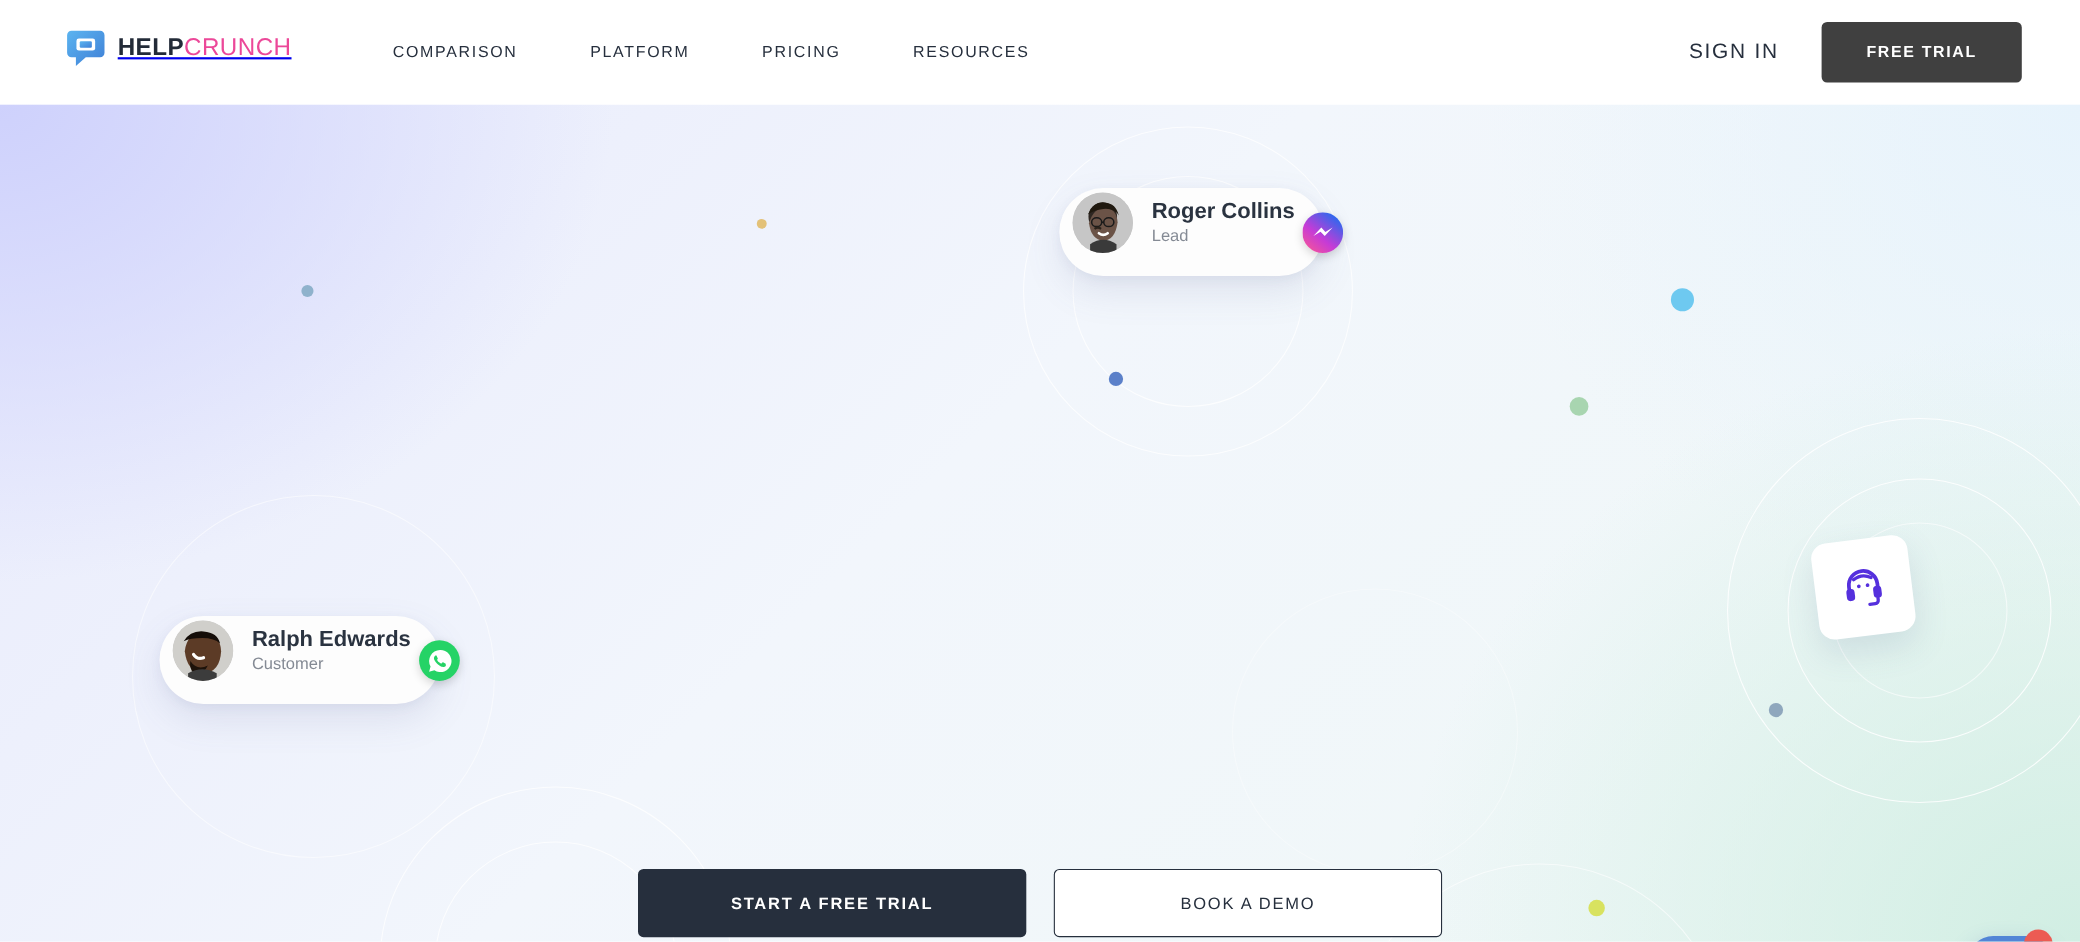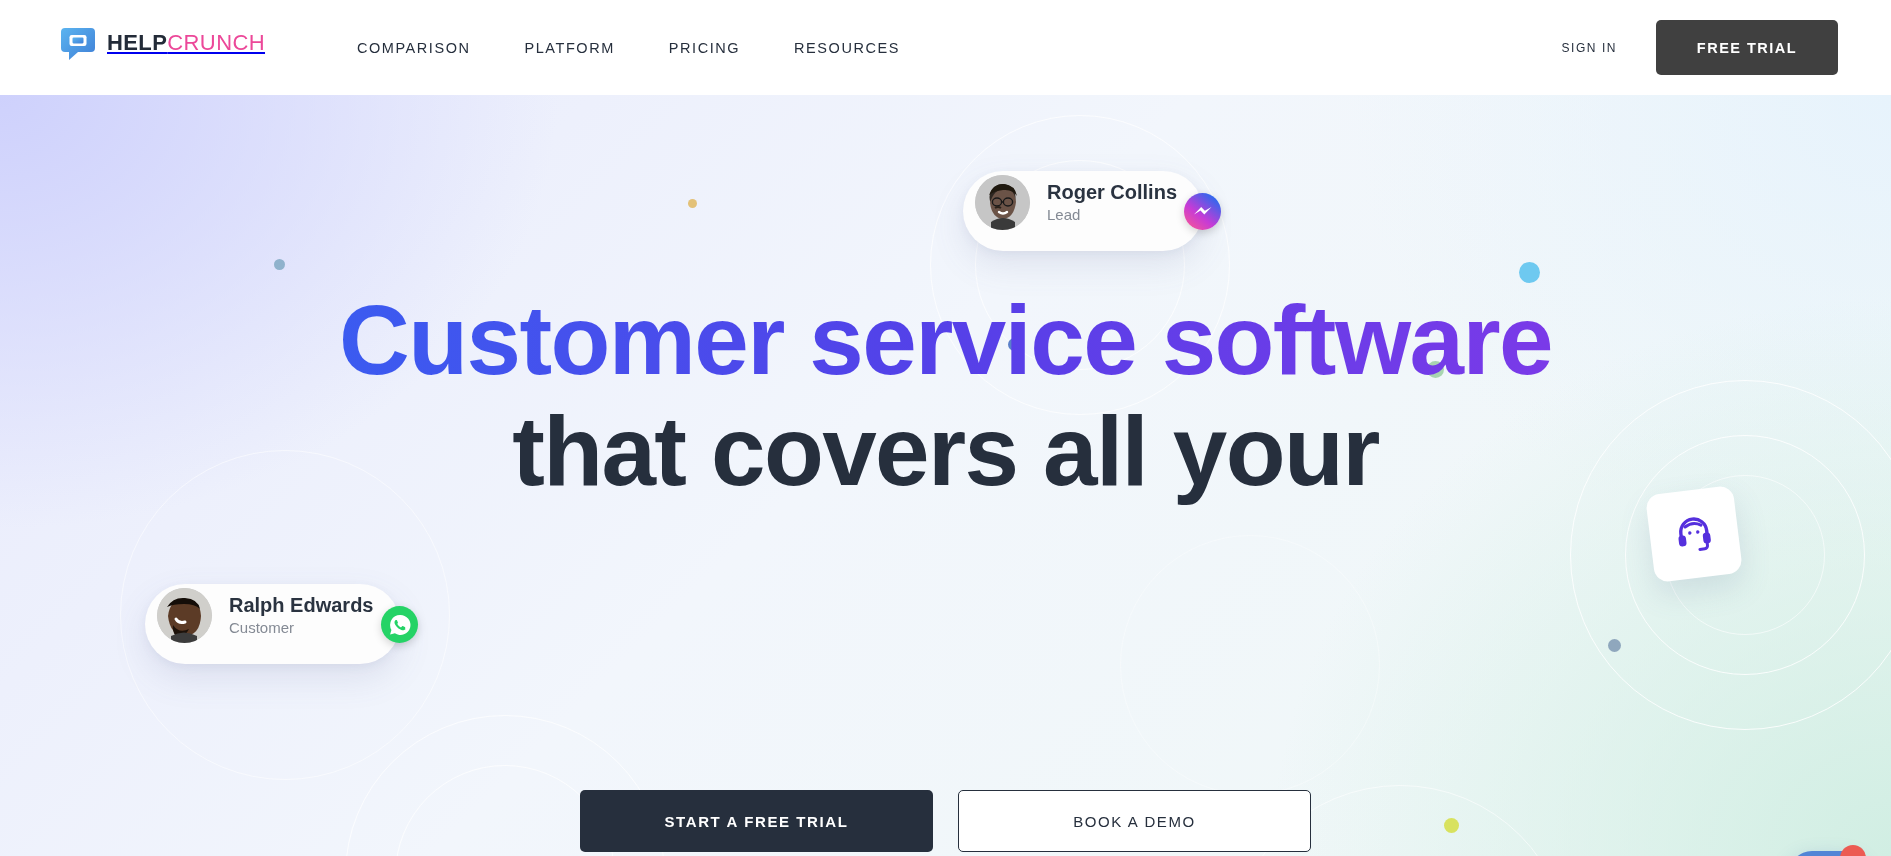--- a/index.html
+++ b/index.html
@@ -17,30 +17,30 @@
     background: #ffffff;
     display: flex; align-items: center;
     z-index: 40;
   }
   .logo { position: absolute; left: 60px; top: 25px; display: flex; align-items: center; gap: 11px; }
   .logo-mark { width: 36px; height: 36px; position: relative; }
   .logo-text { font-size: 22px; letter-spacing: 0.4px; line-height: 1; white-space: nowrap; }
   .logo-text .bold { font-weight: 700; color: #232b38; }
   .logo-text .light { font-weight: 400; color: #ec4899; }
 
-  .nav { position: absolute; left: 330px; top: 0; height: 95px; display: flex; align-items: center; gap: 0; }
+  .nav { position: absolute; left: 330px; top: 0; height: 95px; display: flex; align-items: center; gap: 12px; }
   .nav a {
     color: #262f3d; font-size: 14.5px; font-weight: 500;
     letter-spacing: 1.55px; text-decoration: none;
     padding: 0 27px; white-space: nowrap;
   }
 
   .header-right { position: absolute; right: 53px; top: 0; height: 95px; display: flex; align-items: center; gap: 0; }
   .signin {
-    color: #262f3d; font-size: 12px; font-weight: 500;
+    color: #262f3d; font-size: 19px; font-weight: 500;
     letter-spacing: 1.55px; text-decoration: none; white-space: nowrap;
     margin-right: 39px;
   }
   .free-trial-btn {
     background: #404040; color: #fff;
     font-size: 14.5px; font-weight: 700; letter-spacing: 1.5px;
     border: none; border-radius: 5px;
     width: 182px; height: 55px;
     cursor: pointer; white-space: nowrap;
   }
@@ -193,22 +193,22 @@
   <div class="dot" style="left:274px; top:164px; width:11px; height:11px; background:#8fb2cc;"></div>
   <div class="dot" style="left:688px; top:104px; width:9px;  height:9px;  background:#e3c178;"></div>
   <div class="dot" style="left:1519px;top:167px; width:21px; height:21px; background:#6ec9f0;"></div>
   <div class="dot" style="left:1427px;top:266px; width:17px; height:17px; background:#a8d5b0;"></div>
   <div class="dot" style="left:1608px;top:544px; width:13px; height:13px; background:#8fa7bd;"></div>
 
   <div class="dot" style="left:1008px;top:243px; width:13px; height:13px; background:#5b80c9;"></div>
   <div class="dot" style="left:1444px;top:723px; width:15px; height:15px; background:#d8e25f;"></div>
 
   <h1 class="headline">
-    <span class="grad">Customer service software</span><br>
-    <span class="dark">that covers all your</span><br>
+    <br>
+    <br>
   </h1>
 
   <div class="cta-row">
     <button class="btn-primary">START A FREE TRIAL</button>
     <button class="btn-secondary">BOOK A DEMO</button>
   </div>
 
   <div class="person-card" style="left:963px; top:76px; width:240px;">
     <span class="avatar">
       <svg width="55" height="55" viewBox="0 0 55 55">
@@ -236,21 +236,21 @@
             <stop offset="45%" stop-color="#c63bd6"></stop>
             <stop offset="100%" stop-color="#1d6df0"></stop>
           </linearGradient>
         </defs>
         <circle cx="18.5" cy="18.5" r="18.5" fill="url(#mg)"></circle>
         <path d="M10 21.5 l7.2 -7.6 3.7 3.9 6.6 -3.9 -7.2 7.6 -3.8 -3.9 z" fill="#fff"></path>
       </svg>
     </span>
   </div>
 
-  <div class="person-card" style="left:145px; top:489px; width:255px;">
+  <div class="person-card" style="left:145px; top:465px; width:255px;">
     <span class="avatar">
       <svg width="55" height="55" viewBox="0 0 55 55">
         <circle cx="27.5" cy="27.5" r="27.5" fill="#d0cfcb"></circle>
         <path d="M11 28 q2 -17 17 -17 q15 0 16 17 q-1 19 -16 20 q-15 -1 -17 -20 z" fill="#5c3b26"></path>
         <path d="M10 19 q6 -10 18 -9 q13 1 15 11 q-5 -5 -16 -5 q-11 0 -17 3 z" fill="#140d08"></path>
         <path d="M19 31 q3 5 9 3" stroke="#fff" stroke-width="3" fill="none" stroke-linecap="round"></path>
         <path d="M16 37 q6 9 16 4 q-5 10 -13 7 q-4 -4 -3 -11 z" fill="#1d120a"></path>
         <path d="M14 48 q13 -7 26 0 v8 h-26 z" fill="#3c3c3c"></path>
       </svg>
     </span>

